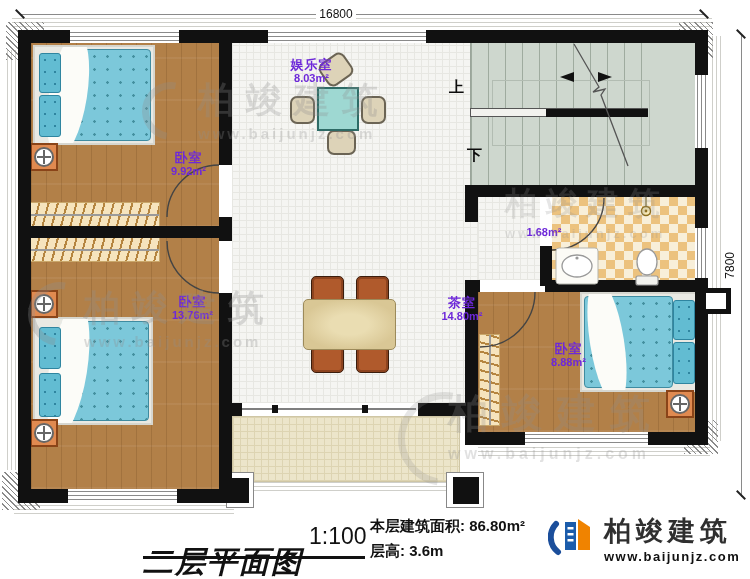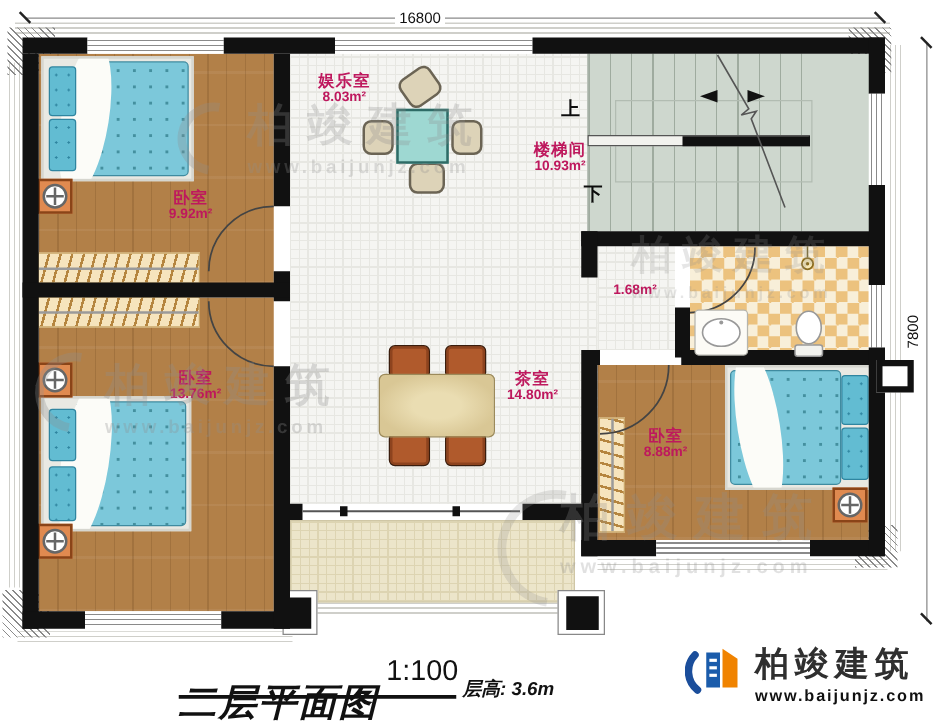--- a/index.html
+++ b/index.html
@@ -51,21 +51,21 @@
      background-size:2px 100%,100% 100%;background-position:center 0,0 0;background-repeat:no-repeat,repeat;}
   .mj-table{position:absolute;z-index:2;background:#9ed8d2;border:2px solid #2e6b66;box-sizing:border-box;}
   .mj-chair{position:absolute;z-index:2;background:#ddd3b8;border:2px solid #6b6454;border-radius:7px;box-sizing:border-box;}
   .din-table{position:absolute;z-index:2;background:radial-gradient(ellipse at center,#eaddb2 0 30%,#d9c795 75%);
      border:1px solid #9c8a5a;border-radius:5px;}
   .din-chair{position:absolute;z-index:2;background:#b05a2c;border:1px solid #3a1d0d;border-radius:5px;
      box-shadow:inset 0 0 0 2px #8d431e;}
   .col-box{position:absolute;z-index:3;background:#fff;border:1px solid #888;box-sizing:border-box;}
   .col-core{position:absolute;background:#111;}
   
-  .room-label{position:absolute;z-index:6;text-align:center;color:#be185d;font-weight:bold;}
+  .room-label{position:absolute;z-index:6;text-align:center;color:#6d28d9;font-weight:bold;padding-left:36px;}
   .rn{font-size:13px;line-height:15px;letter-spacing:1px;}
   .ra{font-size:11px;line-height:13px;}
   .stair-dir{position:absolute;z-index:6;font-size:15px;font-weight:bold;color:#0c0c0c;}
   
   .dim-line{position:absolute;background:#8a8a8a;z-index:8;}
   .tick{position:absolute;width:12px;height:2px;background:#222;transform:rotate(45deg);z-index:8;}
   .dim-label{position:absolute;z-index:8;text-align:center;font-size:12px;color:#111;}
   .dim-label span{background:#fff;padding:0 3px;}
   .dim-label-v{position:absolute;z-index:8;font-size:12px;color:#111;writing-mode:vertical-rl;transform:rotate(180deg);}
   
@@ -230,24 +230,20 @@
   </svg>
 
   <div class="room-label" style="left:110px;top:150px;width:85px;">
     <div class="rn">卧室</div>
       <div class="ra">9.92m²</div>
   </div>
   <div class="room-label" style="left:233px;top:57px;width:85px;">
     <div class="rn">娱乐室</div>
       <div class="ra">8.03m²</div>
   </div>
-  <div class="room-label" style="left:403px;top:112px;width:90px;">
-    <div class="rn">楼梯间</div>
-      <div class="ra">10.93m²</div>
-  </div>
   <div class="stair-dir" style="left:449px;top:78px;">上</div>
   <div class="stair-dir" style="left:467px;top:146px;">下</div>
   <div class="room-label" style="left:477px;top:226px;width:62px;">
     <div class="ra">1.68m²</div>
   </div>
   <div class="room-label" style="left:382px;top:295px;width:88px;">
     <div class="rn">茶室</div>
       <div class="ra">14.80m²</div>
   </div>
   <div class="room-label" style="left:114px;top:294px;width:85px;">
@@ -284,21 +280,24 @@
   <div class="tick" style="left:698px;top:13px;"></div>
   <div class="dim-label" style="left:286px;top:7px;width:100px;"><span>16800</span></div>
   <div class="dim-line" style="left:741px;top:35px;width:1px;height:462px;"></div>
   <div class="tick" style="left:735px;top:33px;"></div>
   <div class="tick" style="left:735px;top:494px;"></div>
   <div class="dim-label-v" style="left:723px;top:252px;"><span>7800</span></div>
 
   <div class="tb-title" style="left:143px;top:542px;font-style:italic;">二层平面图</div>
   <div class="tb-scale" style="left:309px;top:523px;">1:100</div>
   <div class="tb-underline" style="left:143px;top:556px;width:222px;height:3px;"></div>
-  <div class="tb-info" style="left:370px;top:542px;font-style:italic;">
+  <div class="tb-info" style="left:370px;top:517px;">
+    <span>本层建筑面积:</span> <span>86.80m²</span>
+  </div>
+  <div class="tb-info" style="left:370px;top:542px;">
     <span>层高:</span> <span>3.6m</span>
   </div>
 
   <div class="brand" style="left:548px;top:510px;width:52px;height:52px;">
     <svg width="52" height="52" viewBox="0 0 52 52">
       <path d="M10 42 A19 19 0 0 1 8 14" fill="none" stroke="#1b4e9b" stroke-width="6" stroke-linecap="round"></path>
       <rect x="17" y="12" width="11" height="28" fill="#1b5cab"></rect>
       <rect x="19.5" y="17" width="6" height="2.5" fill="#fff"></rect>
       <rect x="19.5" y="23" width="6" height="2.5" fill="#fff"></rect>
       <rect x="19.5" y="29" width="6" height="2.5" fill="#fff"></rect>

